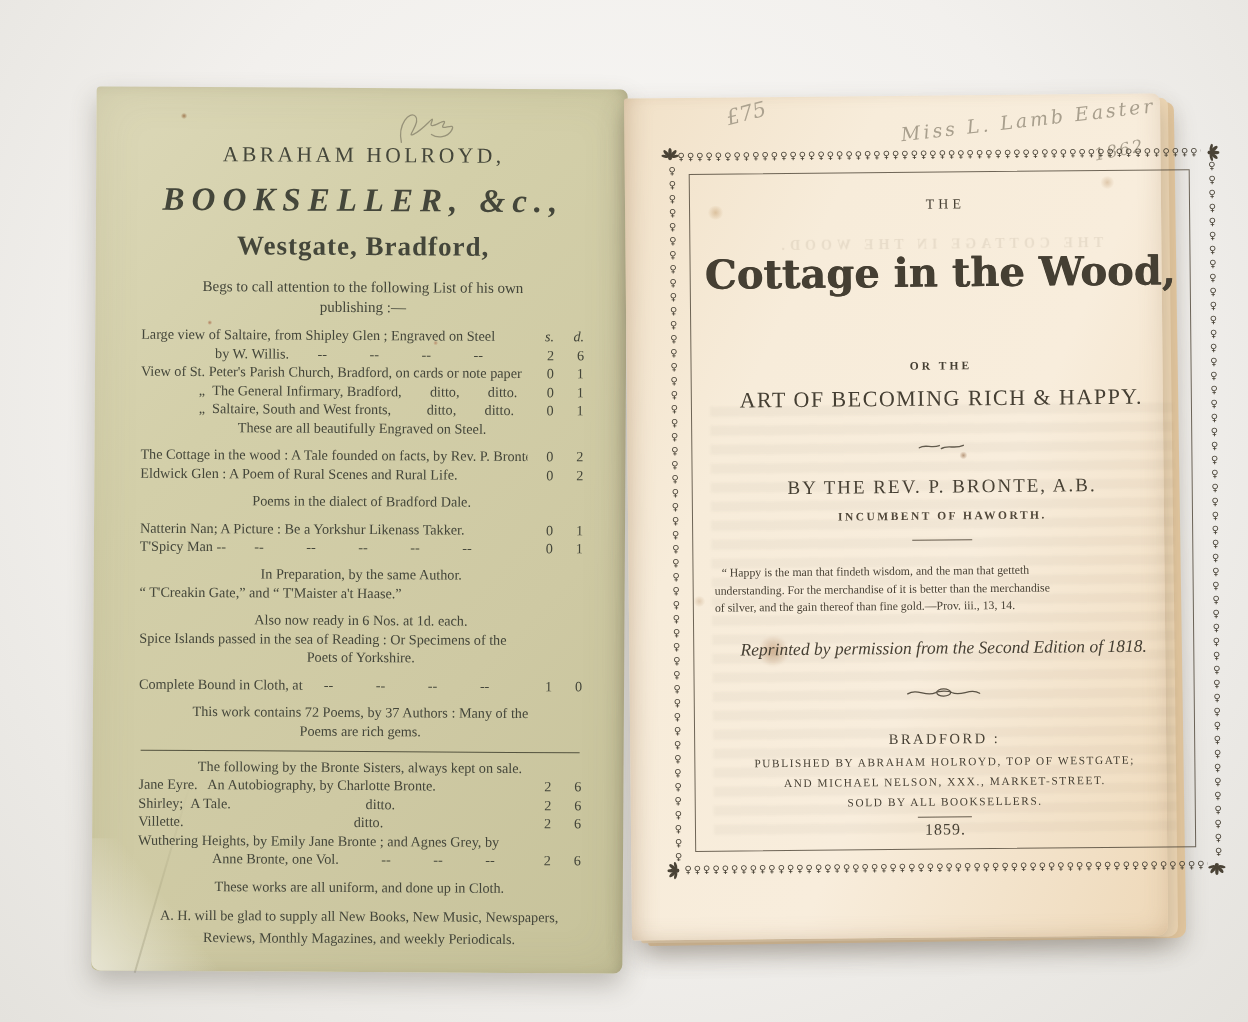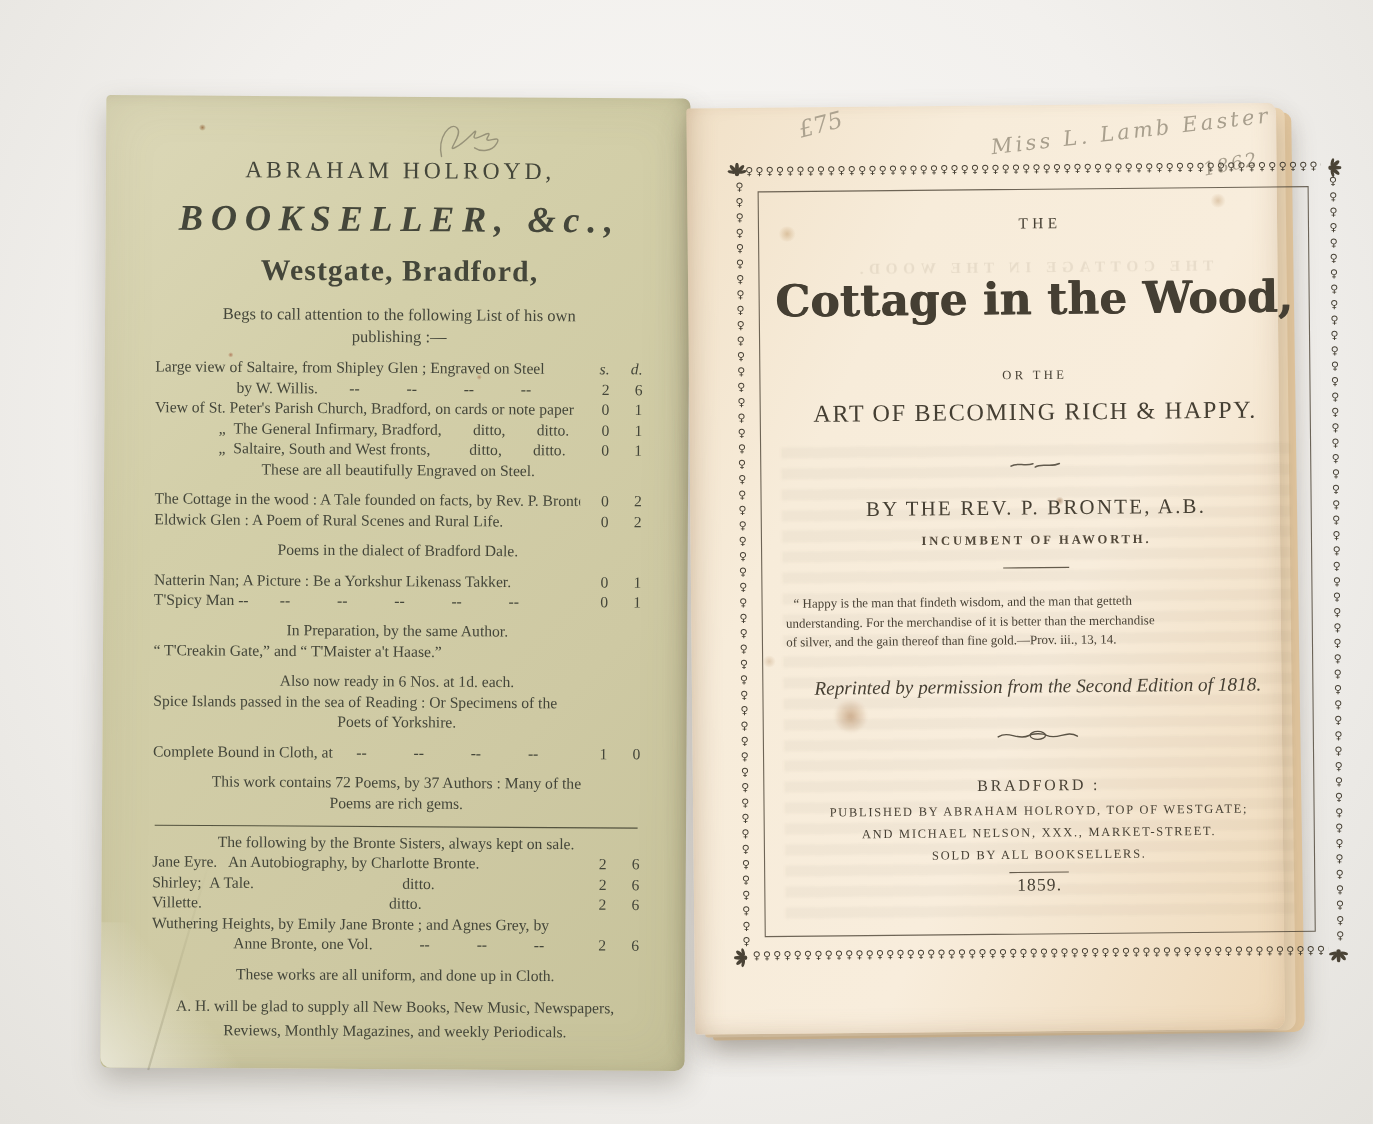--- a/index.html
+++ b/index.html
@@ -78,21 +78,21 @@
     display:flex;flex-direction:column;align-items:center;text-align:center;padding:24px 14px 0;}
   .ghost{position:absolute;top:64px;left:0;right:0;text-align:center;transform:scaleX(-1);
     opacity:.11;filter:blur(.5px);font-weight:700;letter-spacing:5px;font-size:14px;color:#6d5c42;}
   .showthrough{position:absolute;left:18px;right:18px;top:232px;height:430px;pointer-events:none;
     background:repeating-linear-gradient(to bottom,rgba(128,104,78,.05) 0 10px,rgba(128,104,78,0) 10px 19px);
     filter:blur(1px);}
 
   .rp-the{font-size:14px;letter-spacing:4px;margin-left:12px;}
   .rp-title{font-size:40px;font-weight:700;margin-top:36px;font-family:"DejaVu Serif",serif;
     text-shadow:.6px 0 currentColor;white-space:nowrap;}
-  .rp-orthe{font-size:11.5px;letter-spacing:3px;margin-top:40px;}
+  .rp-orthe{font-size:11.5px;letter-spacing:3px;margin-top:64px;font-weight:bold;}
   .rp-sub{font-size:22px;letter-spacing:1.5px;margin-top:14px;white-space:nowrap;}
   .div1{margin-top:30px;opacity:.85;}
   .rp-author{font-size:19px;letter-spacing:2px;margin-top:24px;white-space:nowrap;}
   .rp-inc{font-size:11.5px;letter-spacing:2.5px;margin-top:12px;font-weight:700;color:#51483a;}
   .rule-short{width:60px;border:none;border-top:1.5px solid rgba(75,66,52,.85);margin:18px 0 0;}
   .rp-quote{margin-top:22px;font-size:11.8px;line-height:1.5;text-align:left;width:97%;}
   .q1{text-indent:7px;}
   .rp-reprint{font-style:italic;font-size:17.5px;margin-top:22px;white-space:nowrap;}
   .swash{margin-top:26px;opacity:.9;}
   .rp-city{font-size:14.5px;letter-spacing:2.5px;margin-top:30px;}

